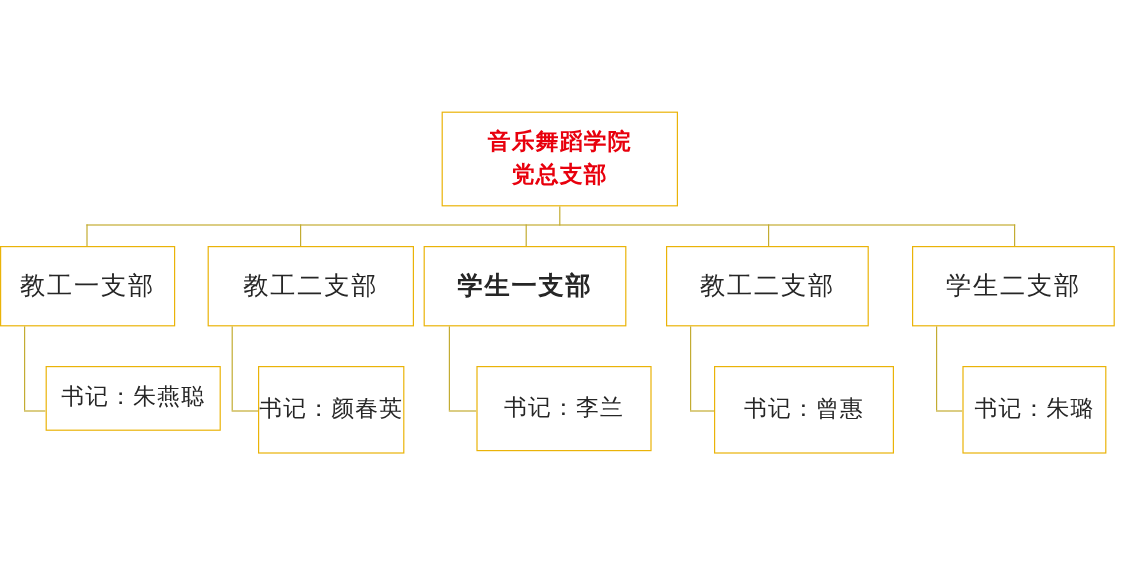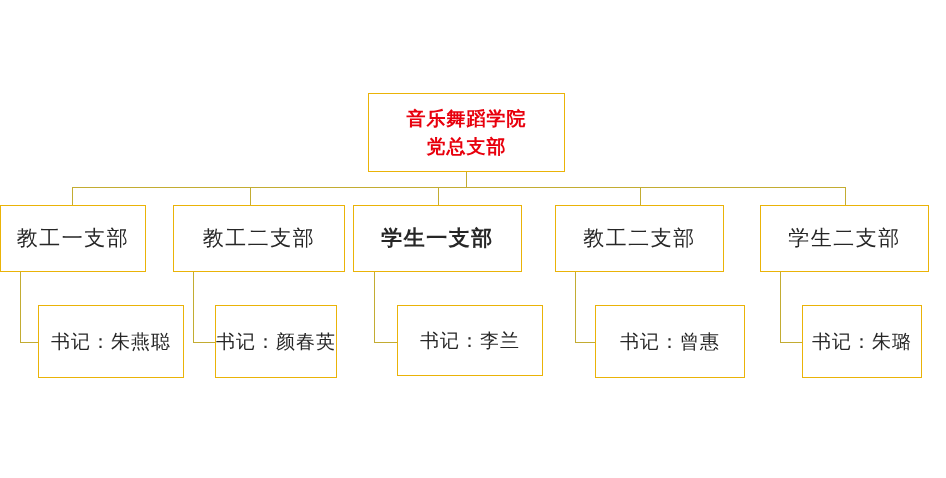--- a/index.html
+++ b/index.html
@@ -110,21 +110,21 @@
 
   <div class="line line-v" style="left:374px; top:272px; height:70px;"></div>
   <div class="line line-h" style="left:374px; top:342px; width:23px;"></div>
 
   <div class="line line-v" style="left:575px; top:272px; height:70px;"></div>
   <div class="line line-h" style="left:575px; top:342px; width:20px;"></div>
 
   <div class="line line-v" style="left:780px; top:272px; height:70px;"></div>
   <div class="line line-h" style="left:780px; top:342px; width:22px;"></div>
 
-  <div class="node node-leaf" style="left:38px; top:305px; width:146px; height:73px;align-items:center;">
+  <div class="node node-leaf" style="left:38px; top:305px; width:146px; height:54px;align-items:center;">
     <span>书记：朱燕聪</span>
   </div>
   <div class="node node-leaf" style="left:215px; top:305px; width:122px; height:73px;">
     <span>书记：颜春英</span>
   </div>
   <div class="node node-leaf" style="left:397px; top:305px; width:146px; height:71px;">
     <span>书记：李兰</span>
   </div>
   <div class="node node-leaf" style="left:595px; top:305px; width:150px; height:73px;">
     <span>书记：曾惠</span>

